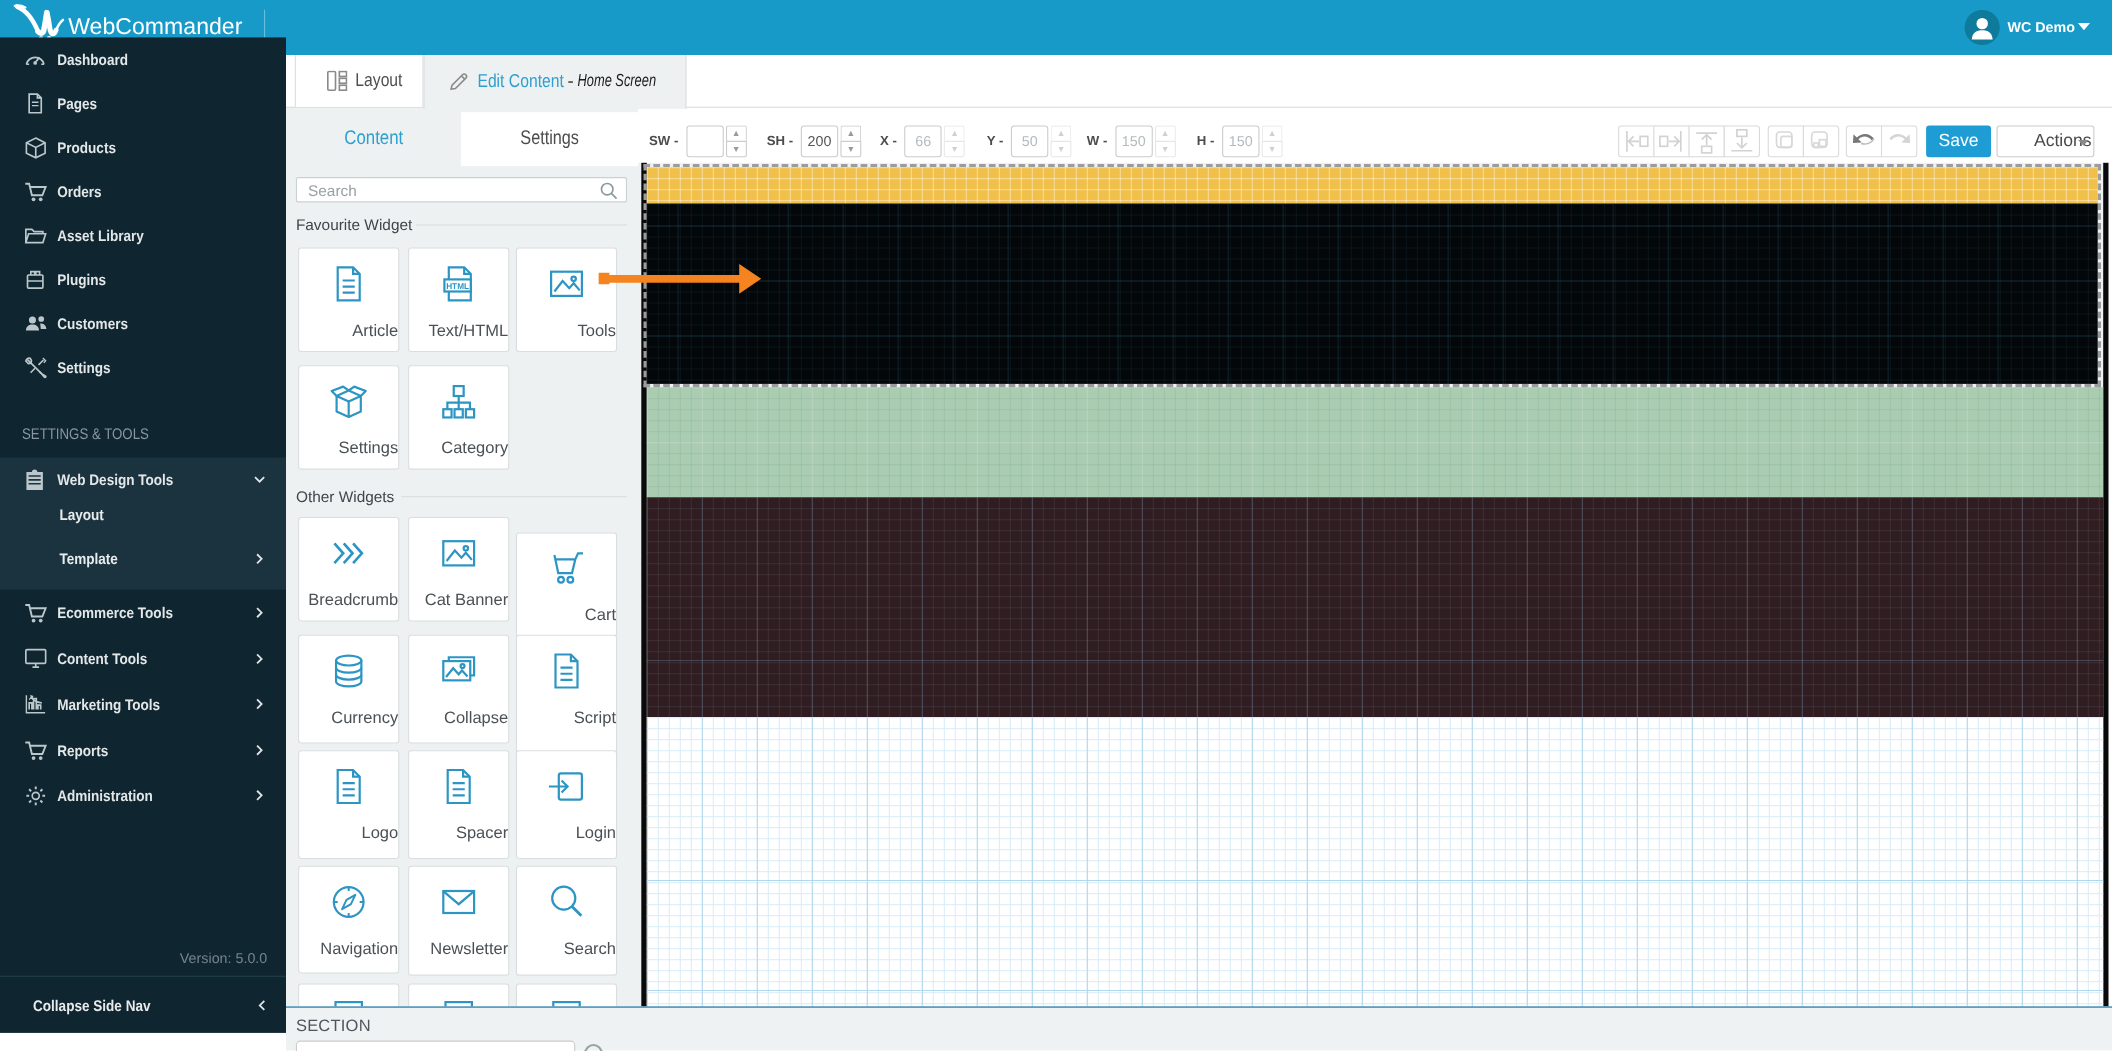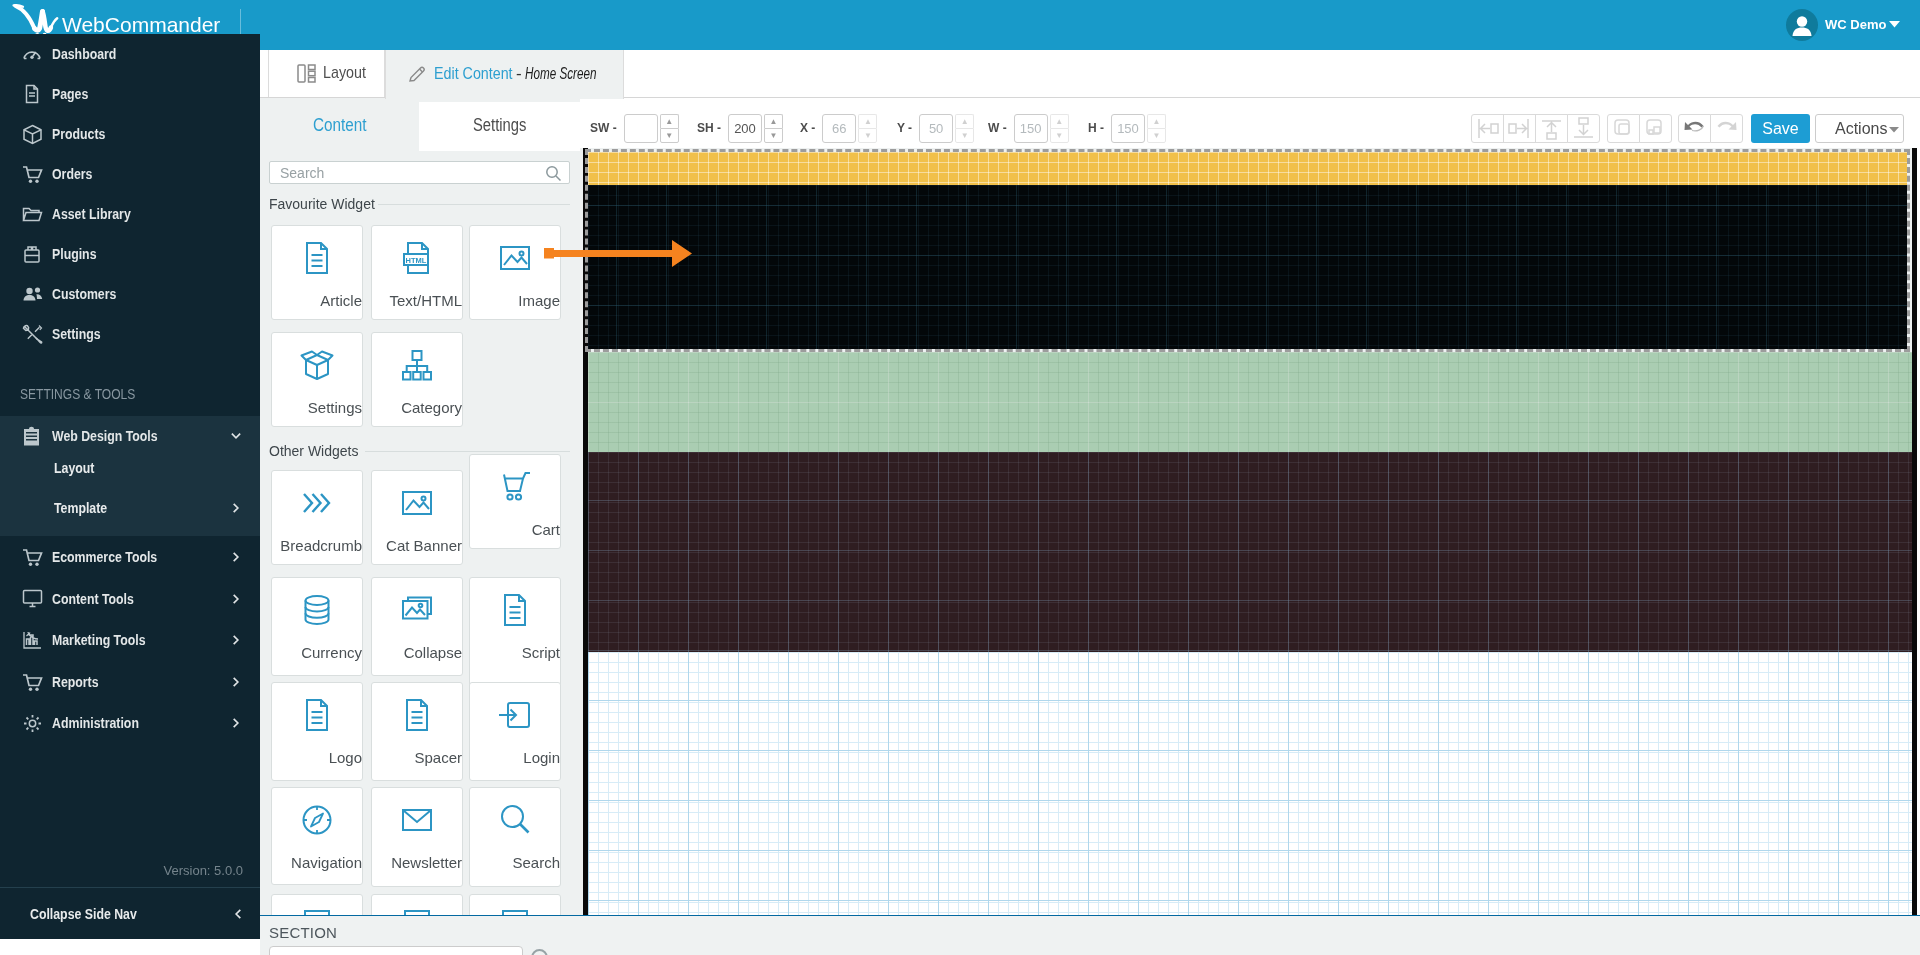--- a/index.html
+++ b/index.html
@@ -41,21 +41,21 @@
 #toolbar{position:absolute;left:580px;top:98px;width:1340px;height:50px;background:#fff}
 .sg{position:absolute;top:15px;height:30px;display:flex;align-items:center}
 .sg .lab{font-size:12px;font-weight:700;color:#4c4c4c;margin-right:7px}
 .sg .inp{width:34px;height:29px;border:1px solid #ccc;border-radius:3px;background:#fff;text-align:center;line-height:27px;font-size:13px;color:#b4babd}
 .sg .btns{width:19px;height:29px;margin-left:2px;display:flex;flex-direction:column}
 .sg .btns i{flex:1;border:1px solid #ccc;background:#fff;font-style:normal;font-size:8px;color:#999;display:flex;align-items:center;justify-content:center}
 .sg .btns i:first-child{border-radius:2px 2px 0 0;border-bottom:none}
 .sg .btns i:last-child{border-radius:0 0 2px 2px}
 .tbtn{position:absolute;top:16px;width:33px;height:29px;border:1px solid #dadada;background:#fff}
 #savebtn{position:absolute;left:1171px;top:16px;width:59px;height:29px;background:#1d9dd4;border-radius:3px;color:#fff;font-size:16px;text-align:center;line-height:29px}
-#actionsbtn{position:absolute;left:1235px;top:16px;width:89px;height:29px;border:1px solid #ccc;border-radius:3px;background:#fff;color:#4a4a4a;font-size:16px;line-height:27px;padding-left:19px}
+#actionsbtn{position:absolute;left:1235px;top:16px;width:89px;height:29px;border:1px solid #ccc;border-radius:3px;background:#fff;color:#4a4a4a;font-size:16px;line-height:27px;padding-left:33px}
 
 .grid-y{background-color:#f1c04a;background-image:linear-gradient(rgba(255,255,255,.45) 1px,transparent 1px),linear-gradient(90deg,rgba(255,255,255,.45) 1px,transparent 1px);background-size:10px 10px}
 .grid-k{background-color:#030709;background-image:linear-gradient(rgba(44,96,116,.32) 1px,transparent 1px),linear-gradient(90deg,rgba(44,96,116,.32) 1px,transparent 1px),linear-gradient(rgba(30,62,76,.24) 1px,transparent 1px),linear-gradient(90deg,rgba(30,62,76,.24) 1px,transparent 1px);background-size:50px 50px,50px 50px,10px 10px,10px 10px;background-position:28px 20px,28px 20px,0 0,0 0}
 .grid-g{background-color:#aacdb2;background-image:linear-gradient(rgba(255,255,255,.30) 1px,transparent 1px),linear-gradient(90deg,rgba(255,255,255,.30) 1px,transparent 1px),linear-gradient(rgba(120,160,130,.25) 1px,transparent 1px),linear-gradient(90deg,rgba(120,160,130,.25) 1px,transparent 1px);background-size:50px 50px,50px 50px,10px 10px,10px 10px}
 .grid-m{background-color:#2f1d21;background-image:linear-gradient(rgba(120,145,170,.35) 1px,transparent 1px),linear-gradient(90deg,rgba(120,145,170,.35) 1px,transparent 1px),linear-gradient(rgba(150,165,185,.13) 1px,transparent 1px),linear-gradient(90deg,rgba(150,165,185,.13) 1px,transparent 1px);background-size:50px 50px,50px 50px,10px 10px,10px 10px;background-position:0 48px,0 48px,0 0,0 0}
 .grid-w{background-color:#fff;background-image:linear-gradient(#b0d7ec 1px,transparent 1px),linear-gradient(90deg,#b0d7ec 1px,transparent 1px),linear-gradient(#d7ecf7 1px,transparent 1px),linear-gradient(90deg,#d7ecf7 1px,transparent 1px);background-size:50px 50px,50px 50px,10px 10px,10px 10px;background-position:0 48px,0 0,0 0,0 0}
 
 #bottombar{position:absolute;left:260px;top:915px;width:1776px;height:40px;background:#eff2f2;border-top:1px solid #0369a1;z-index:5}
 </style>
 </head>
@@ -308,21 +308,21 @@
         <text x="17" y="22.6" text-anchor="middle" font-family="Liberation Sans" font-size="7.5" font-weight="bold" fill="#2c95c4" stroke="none">HTML</text>
       </svg>
       <div class="lbl">Text/HTML</div>
     </div>
   <div class="card" style="left:209px;top:127px;height:95px">
       <svg width="36" height="36" viewBox="0 0 36 36" fill="none" stroke="#2c95c4" stroke-width="2">
         <rect x="4" y="7" width="28" height="22"></rect>
         <path d="M7 25 L14.5 15.5 L20.5 22 L24.5 17.5 L30 24"></path>
         <circle cx="24.5" cy="13.5" r="2"></circle>
       </svg>
-      <div class="lbl">Image</div>
+      <div class="lbl">Tools</div>
     </div>
   <div class="card" style="left:11px;top:234px;height:95px">
       <svg width="36" height="36" viewBox="0 0 36 36" fill="none" stroke="#2c95c4" stroke-width="2" stroke-linejoin="round">
         <path d="M7 13 L18 18 L29 13 L29 27 L18 32 L7 27 Z"></path>
         <path d="M18 18 V32"></path>
         <path d="M7 13 L2.5 8.5 L13 4.5 L18 8 M29 13 L33.5 8.5 L23 4.5 L18 8"></path>
         <path d="M7 13 L18 8 L29 13"></path>
       </svg>
       <div class="lbl">Settings</div>
     </div>
@@ -343,21 +343,21 @@
       <div class="lbl">Breadcrumb</div>
     </div>
   <div class="card" style="left:111px;top:372px;height:95px">
       <svg width="36" height="36" viewBox="0 0 36 36" fill="none" stroke="#2c95c4" stroke-width="2">
         <rect x="4" y="7" width="28" height="22"></rect>
         <path d="M7 25 L14.5 15.5 L20.5 22 L24.5 17.5 L30 24"></path>
         <circle cx="24.5" cy="13.5" r="2"></circle>
       </svg>
       <div class="lbl">Cat Banner</div>
     </div>
-  <div class="card" style="left:209px;top:356px;height:95px">
+  <div class="card" style="left:209px;top:386px;height:95px">
       <svg width="36" height="36" viewBox="0 0 36 36" fill="none" stroke="#2c95c4" stroke-width="2">
         <path d="M7.5 9.5 H26 L23 22 H10.5 L7 5.5 M26 9.5 L28.5 4 H33"></path>
         <circle cx="13" cy="28" r="2.6"></circle>
         <circle cx="21.5" cy="28" r="2.6"></circle>
       </svg>
       <div class="lbl">Cart</div>
     </div>
   <div class="card" style="left:11px;top:479px;height:99px">
       <svg width="36" height="36" viewBox="0 0 36 36" fill="none" stroke="#2c95c4" stroke-width="2">
         <ellipse cx="18" cy="8.5" rx="11.5" ry="4.5"></ellipse>

